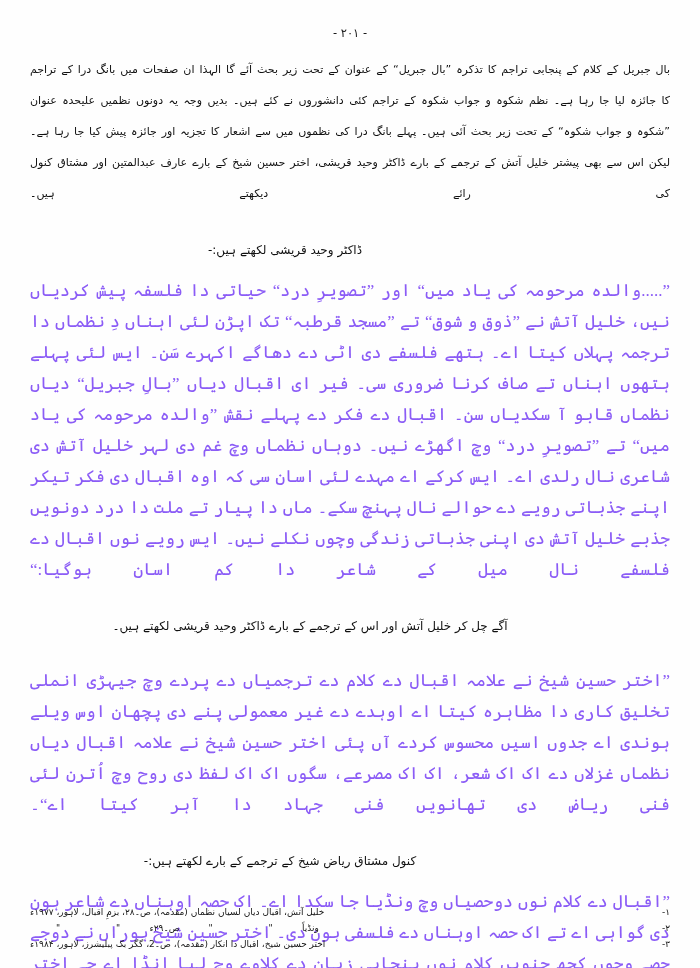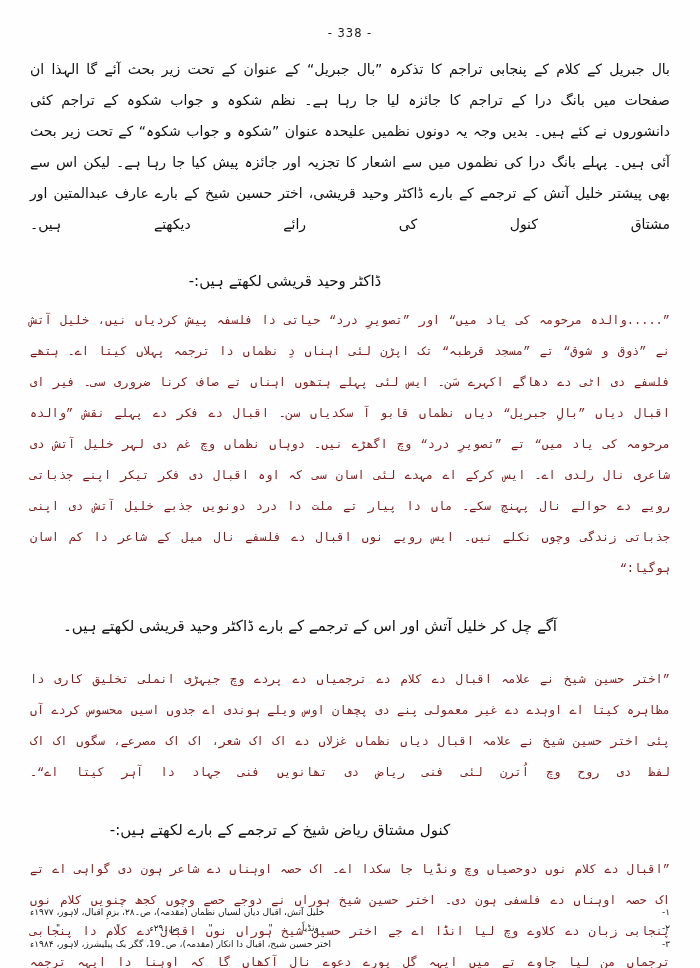--- a/index.html
+++ b/index.html
@@ -51,51 +51,51 @@
     font-family: "DejaVu Sans", sans-serif;
     font-size: 13.2px;
     line-height: 30px;
     word-spacing: 1px;
   }
 
   .para {
     margin: 0 0 8px 0;
   }
   .para.body-para {
-    font-size: 14px;
+    font-size: 11px;
     line-height: 31px;
   }
 
   
   .lead {
     direction: rtl;
     text-align: center;
     color: #111111;
-    font-size: 15px;
+    font-size: 12px;
     line-height: 30px;
     margin: 10px 0 10px 0;
     padding-right: 120px;
     padding-left: 20px;
     font-family: "DejaVu Sans", sans-serif;
   }
   .lead.offset-a { padding-right: 150px; }
   .lead.offset-b { padding-right: 100px; text-align: center; }
   .lead.offset-c { padding-right: 130px; }
   .lead.offset-d { padding-right: 160px; }
 
   
   .quote {
     direction: rtl;
     text-align: justify;
     text-align-last: justify;
-    font-size: 12px;
+    font-size: 17px;
     line-height: 31px;
-    color: #7f1d1d;
+    color: #8b5cf6;
     margin: 6px 0 8px 0;
-    font-family: Liberation Mono, monospace;
+    font-family: Liberation Serif, serif;
   }
   .quote.short {
     text-align: center;
     text-align-last: center;
     padding-right: 40px;
     padding-left: 10px;
   }
 
   .spacer-sm { height: 8px; }
 
@@ -143,21 +143,21 @@
     display: inline-block;
     padding: 0 26px;
   }
 </style>
 </head>
 <body>
 
 <div class="page">
   <div class="page-inner">
 
-    <div class="page-number">- 338 -</div>
+    <div class="page-number">- ٢٠١ -</div>
 
     <div class="urdu para body-para">بال جبریل کے کلام کے پنجابی تراجم کا تذکرہ ”بال جبریل“ کے عنوان کے تحت زیر بحث آئے گا الہذا ان صفحات میں بانگ درا کے تراجم کا جائزہ لیا جا رہا ہے۔ نظم شکوہ و جواب شکوہ کے تراجم کئی دانشوروں نے کئے ہیں۔ بدیں وجہ یہ دونوں نظمیں علیحدہ عنوان ”شکوہ و جواب شکوہ“ کے تحت زیر بحث آئی ہیں۔ پہلے بانگ درا کی نظموں میں سے اشعار کا تجزیہ اور جائزہ پیش کیا جا رہا ہے۔ لیکن اس سے بھی پیشتر خلیل آتش کے ترجمے کے بارے ڈاکٹر وحید قریشی، اختر حسین شیخ کے بارے عارف عبدالمتین اور مشتاق کنول کی رائے دیکھتے ہیں۔</div>
 
     <div class="spacer-sm"></div>
 
     <div class="lead offset-a">ڈاکٹر وحید قریشی لکھتے ہیں:-</div>
 
     <div class="quote">”.....والدہ مرحومہ کی یاد میں“ اور ”تصویرِ درد“ حیاتی دا فلسفہ پیش کردیاں نیں، خلیل آتش نے ”ذوق و شوق“ تے ”مسجد قرطبہ“ تک اپڑن لئی اہناں دِ نظماں دا ترجمہ پہلاں کیتا اے۔ ہتھے فلسفے دی اٹی دے دھاگے اکہرے سَن۔ ایس لئی پہلے ہتھوں اہناں تے صاف کرنا ضروری سی۔ فیر ای اقبال دیاں ”بالِ جبریل“ دیاں نظماں قابو آ سکدیاں سن۔ اقبال دے فکر دے پہلے نقش ”والدہ مرحومہ کی یاد میں“ تے ”تصویرِ درد“ وچ اگھڑے نیں۔ دوہاں نظماں وچ غم دی لہر خلیل آتش دی شاعری نال رلدی اے۔ ایس کرکے اے مہدے لئی اسان سی کہ اوہ اقبال دی فکر تیکر اپنے جذباتی رویے دے حوالے نال پہنچ سکے۔ ماں دا پیار تے ملت دا درد دونویں جذبے خلیل آتش دی اپنی جذباتی زندگی وچوں نکلے نیں۔ ایس رویے نوں اقبال دے فلسفے نال میل کے شاعر دا کم اسان ہوگیا:“</div>
 
     <div class="spacer-sm"></div>
@@ -196,17 +196,17 @@
         <span>ص۔۲۹ء</span>
         <span class="fn-ditto-marks">
           <span>"</span>
           <span>"</span>
         </span>
       </div>
     </div>
 
     <div class="fn-row">
       <div class="fn-num">٣-</div>
-      <div class="fn-text">اختر حسین شیخ، اقبال دا انکار (مقدمہ)، ص۔19، گگر بک پبلیشرز، لاہور، ۱۹۸۴ء</div>
+      <div class="fn-text">اختر حسین شیخ، اقبال دا انکار (مقدمہ)، ص۔2، گگر بک پبلیشرز، لاہور، ۱۹۸۴ء</div>
     </div>
 
   </div>
 </div>
 
 </body></html>

